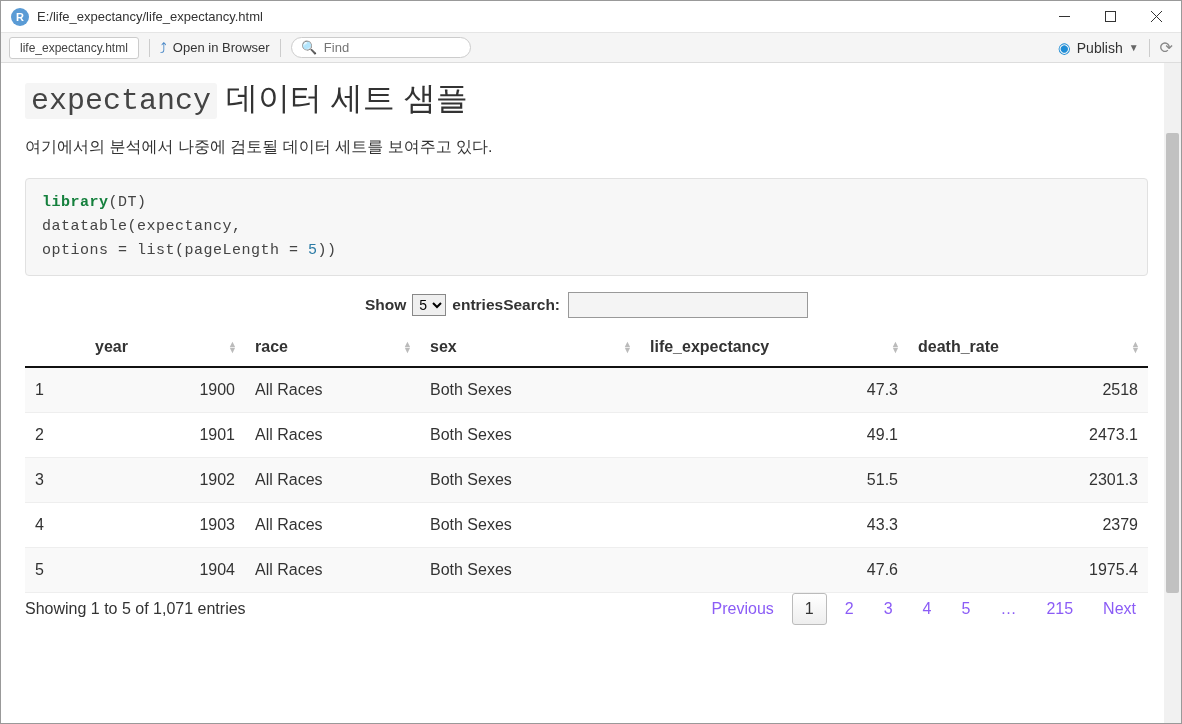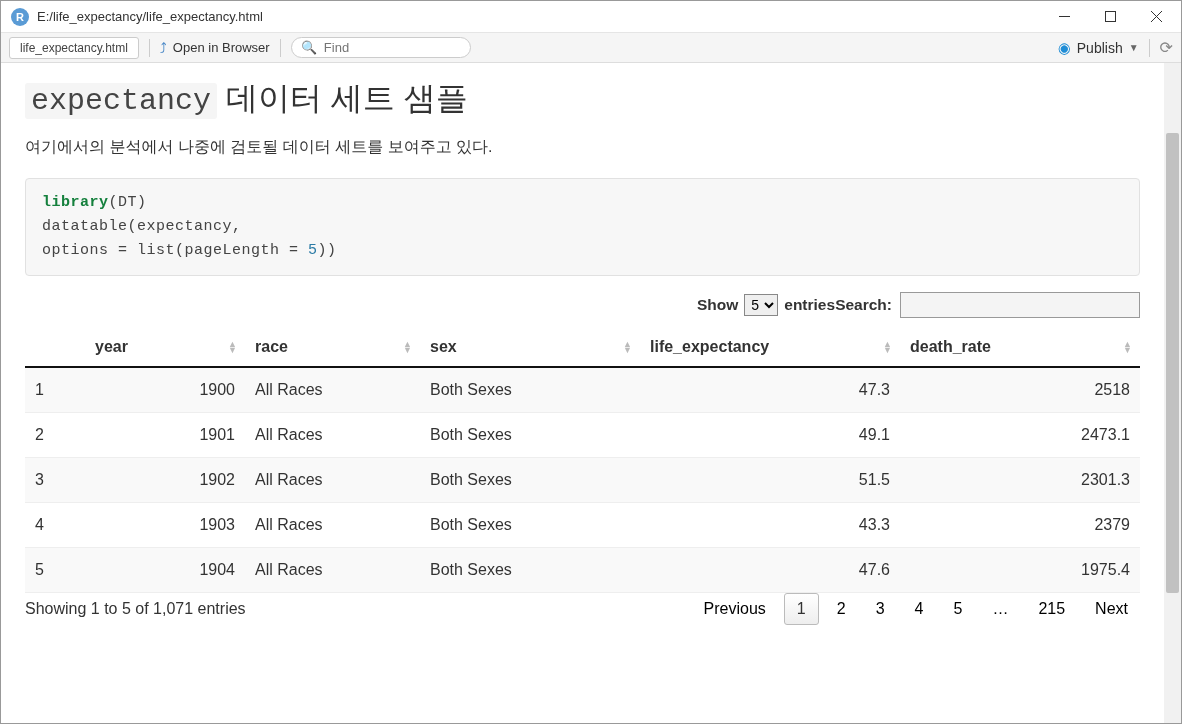--- a/index.html
+++ b/index.html
@@ -24,37 +24,37 @@
 .find-wrap .mag { color: #888; font-size: 13px; margin-right: 6px; }
 .find-wrap input { border: none; outline: none; font-size: 13px; width: 100%; background: transparent; }
 .toolbar-spacer { flex: 1; }
 .publish { display: flex; align-items: center; gap: 6px; font-size: 14px; color: #333; }
 .publish .pub-icon { color: #1f8dd6; font-size: 15px; }
 .publish .chev { font-size: 10px; color:#666; }
 .refresh { color: #888; font-size: 16px; }
 
 
 .content-outer { flex: 1; position: relative; display: flex; overflow: hidden; }
-.content { flex: 1; overflow-y: auto; padding: 14px 24px 24px 24px; }
+.content { flex: 1; overflow-y: auto; padding: 14px 16px 24px 24px; }
 .vscroll { width: 17px; background: #f1f1f1; position: relative; }
 .vscroll .thumb { position: absolute; left: 2px; right: 2px; top: 70px; height: 460px; background: #c1c1c1; border-radius: 2px; }
 
 
 h1 { font-size: 32px; font-weight: 400; margin-bottom: 14px; color: #333; }
 h1 code.hcode { font-family: "Consolas","Courier New",monospace; background: #f5f5f5; color: #444; padding: 1px 6px; border-radius: 3px; font-size: 30px; }
 p.intro { font-size: 16px; margin-bottom: 10px; line-height: 1.55; color: #333; }
 p.intro code { font-family: "Consolas","Courier New",monospace; background: #f5f5f5; padding: 1px 4px; border-radius: 3px; font-size: 14px; color:#444; }
 
 
 .codeblock { background: #f7f7f7; border: 1px solid #e1e1e1; border-radius: 4px; padding: 12px 16px; margin: 18px 0 16px 0; font-family: "Consolas","Courier New",monospace; font-size: 15px; line-height: 1.6; white-space: pre; color: #444; letter-spacing: 0.5px; }
 .codeblock .kw { color: #15803d; font-weight: bold; }
 .codeblock .num { color: #2a7aa5; }
 
 
-.dt-top { display: flex; justify-content: flex-end; align-items: center; margin: 10px 0 10px 0; font-size: 15.5px; }
+.dt-top { display: flex; justify-content: center; align-items: center; margin: 10px 0 10px 0; font-size: 15.5px; }
 .dt-length { display: flex; align-items: center; gap: 6px; font-weight: bold; }
 .dt-length select { font-size: 14px; padding: 1px 2px; border:1px solid #888; }
 .dt-search { display: flex; align-items: center; gap: 8px; font-weight: bold; }
 .dt-search input { border: 1px solid #999; background: #f4f4f4; height: 26px; width: 240px; padding: 2px 6px; font-size: 14px; }
 
 
 table.dt { width: 100%; border-collapse: collapse; table-layout: fixed; }
 table.dt thead th { text-align: left; font-weight: bold; font-size: 16px; padding: 10px 10px; border-bottom: 2px solid #111; position: relative; }
 table.dt thead th.num { text-align: left; }
 table.dt thead th .sorter { position: absolute; right: 8px; top: 50%; transform: translateY(-50%); display: flex; flex-direction: column; line-height: 6px; font-size: 9px; color: #bbb; }
@@ -64,21 +64,21 @@
 col.c-idx { width: 60px; }
 col.c-year { width: 160px; }
 col.c-race { width: 175px; }
 col.c-sex { width: 220px; }
 col.c-le { width: auto; }
 col.c-dr { width: 240px; }
 
 
 .dt-bottom { display: flex; justify-content: space-between; align-items: center; font-size: 16px; color: #333; }
 .pager { display: flex; align-items: center; gap: 6px; }
-.pager .pg { padding: 6px 12px; color: #000000; min-width: 20px; text-align: center; cursor: default; }
+.pager .pg { padding: 6px 12px; color: #8b5cf6; min-width: 20px; text-align: center; cursor: default; }
 .pager .pg.active { border: 1px solid #bbb; border-radius: 3px; background: linear-gradient(#fff,#eee); color: #333; }
 </style>
 </head>
 <body>
 
 <div class="window">
 
   <div class="titlebar">
     <span class="icon-r">R</span>
     <span class="title">E:/life_expectancy/life_expectancy.html</span>

